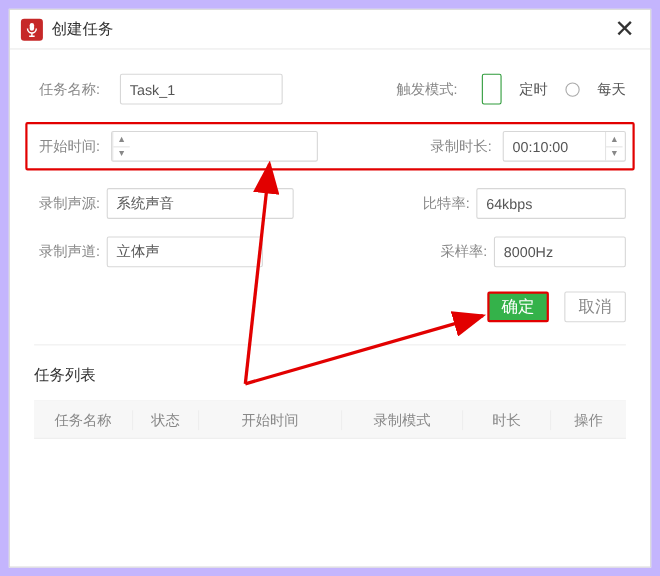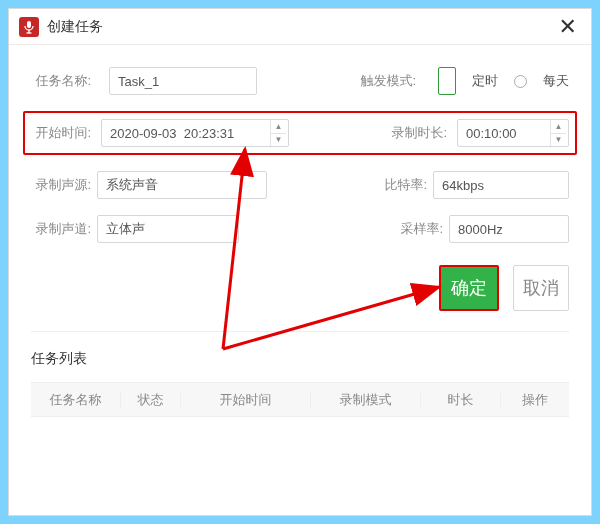--- a/index.html
+++ b/index.html
@@ -6,21 +6,21 @@
   body {
     margin: 0;
     background: #eee;
     font-family: "Microsoft YaHei", Arial, sans-serif;
     font-size: 13px;
     color: #555;
   }
   .canvas {
     width: 600px;
     height: 524px;
-    background: #7dd3fc;
+    background: #c4b5fd;
     position: relative;
     padding: 8px;
   }
   .dialog {
     width: 584px;
     height: 508px;
     border: 1px solid #d9d9d9;
     position: relative;
     background: #fff;
   }
@@ -163,23 +163,23 @@
   .actions {
     display: flex;
     justify-content: flex-end;
     gap: 14px;
     padding-right: 22px;
     margin-top: 22px;
     margin-bottom: 20px;
   }
   .btn {
     min-width: 56px;
-    height: 46px;
-    border-radius: 2px;
-    font-size: 18px;
+    height: 28px;
+    border-radius: 2px;
+    font-size: 15px;
     display: inline-flex;
     align-items: center;
     justify-content: center;
     cursor: pointer;
     border: 1px solid #d7d7d7;
     background: #fff;
     color: #888;
   }
   .btn-primary {
     background: #34b24a;
@@ -258,21 +258,20 @@
           <span class="radio-wrap">
             <span class="radio-dot"></span>
             <span>每天</span>
           </span>
         </div>
       </div>
 
       <div class="hl-row">
         <div class="lbl">开始时间:</div>
         <div class="spin" style="width:188px">
-          <input style="width: 168px;" value="2020-09-03  20:23:31">
           <div class="spin-btns">
             <div class="spin-btn">▲</div>
             <div class="spin-btn">▼</div>
           </div>
         </div>
         <div style="flex:1"></div>
         <div class="lbl">录制时长:</div>
         <div class="spin" style="width:112px">
           <input style="width: 92px;" value="00:10:00">
           <div class="spin-btns">

